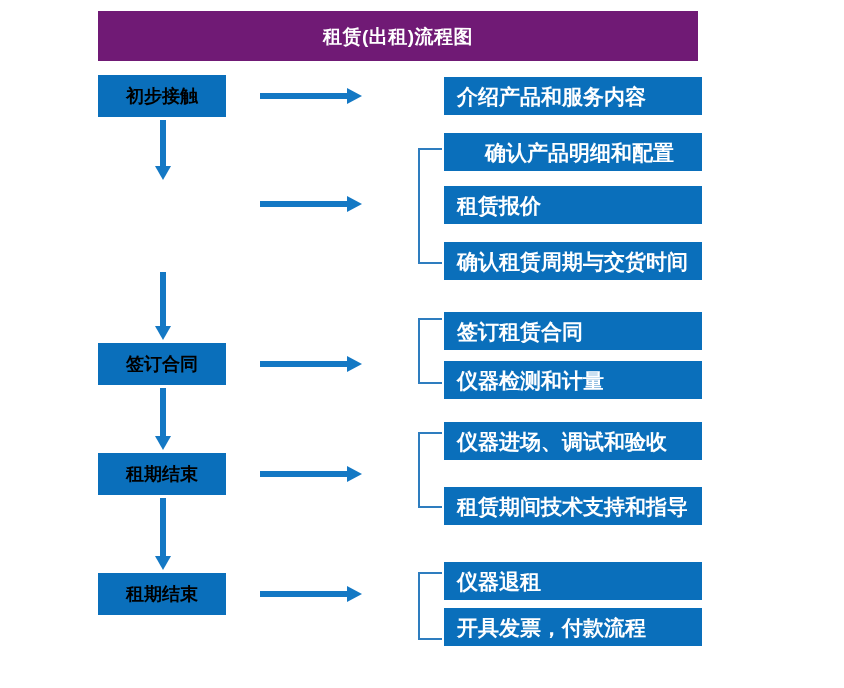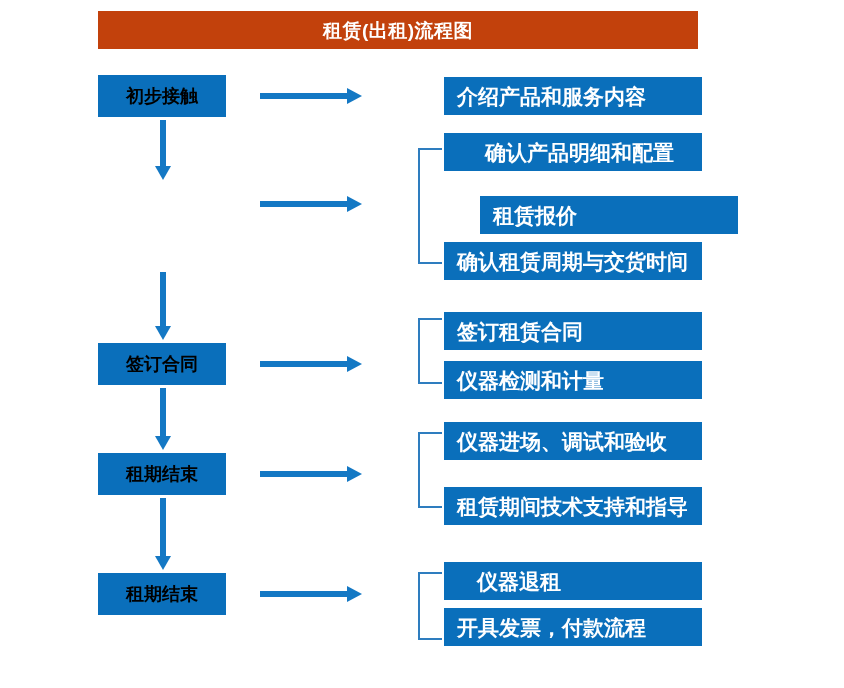--- a/index.html
+++ b/index.html
@@ -16,22 +16,22 @@
     height: 688px;
     background: #ffffff;
   }
 
   
   .title-bar {
     position: absolute;
     left: 98px;
     top: 11px;
     width: 600px;
-    height: 38px;
-    background: #c2410c;
+    height: 50px;
+    background: #701a75;
     display: flex;
     align-items: center;
     justify-content: center;
   }
   .title-bar .title-text {
     color: #ffffff;
     font-size: 19px;
     font-weight: bold;
     letter-spacing: 0.5px;
     line-height: 1;
@@ -199,41 +199,41 @@
   <div class="bracket" style="top:432px; height:76px;"></div>
   <div class="bracket" style="top:572px; height:68px;"></div>
 
   <div class="detail-box" style="top:77px;">
     <span class="detail-label">介绍产品和服务内容</span>
   </div>
 
   <div class="detail-box" style="top:133px;justify-content:center;">
     <span class="detail-label">确认产品明细和配置</span>
   </div>
-  <div class="detail-box" style="top:196px;margin-left:36px;">
+  <div class="detail-box" style="top:186px;">
     <span class="detail-label">租赁报价</span>
   </div>
   <div class="detail-box" style="top:242px;">
     <span class="detail-label">确认租赁周期与交货时间</span>
   </div>
 
   <div class="detail-box" style="top:312px;">
     <span class="detail-label">签订租赁合同</span>
   </div>
   <div class="detail-box" style="top:361px;">
     <span class="detail-label">仪器检测和计量</span>
   </div>
 
   <div class="detail-box" style="top:422px;">
     <span class="detail-label">仪器进场、调试和验收</span>
   </div>
   <div class="detail-box" style="top:487px;">
     <span class="detail-label">租赁期间技术支持和指导</span>
   </div>
 
-  <div class="detail-box" style="top:562px;padding-left:20px;">
+  <div class="detail-box" style="top:562px;">
     <span class="detail-label">仪器退租</span>
   </div>
   <div class="detail-box" style="top:608px;">
     <span class="detail-label">开具发票，付款流程</span>
   </div>
 
 </div>
 
 </body></html>

